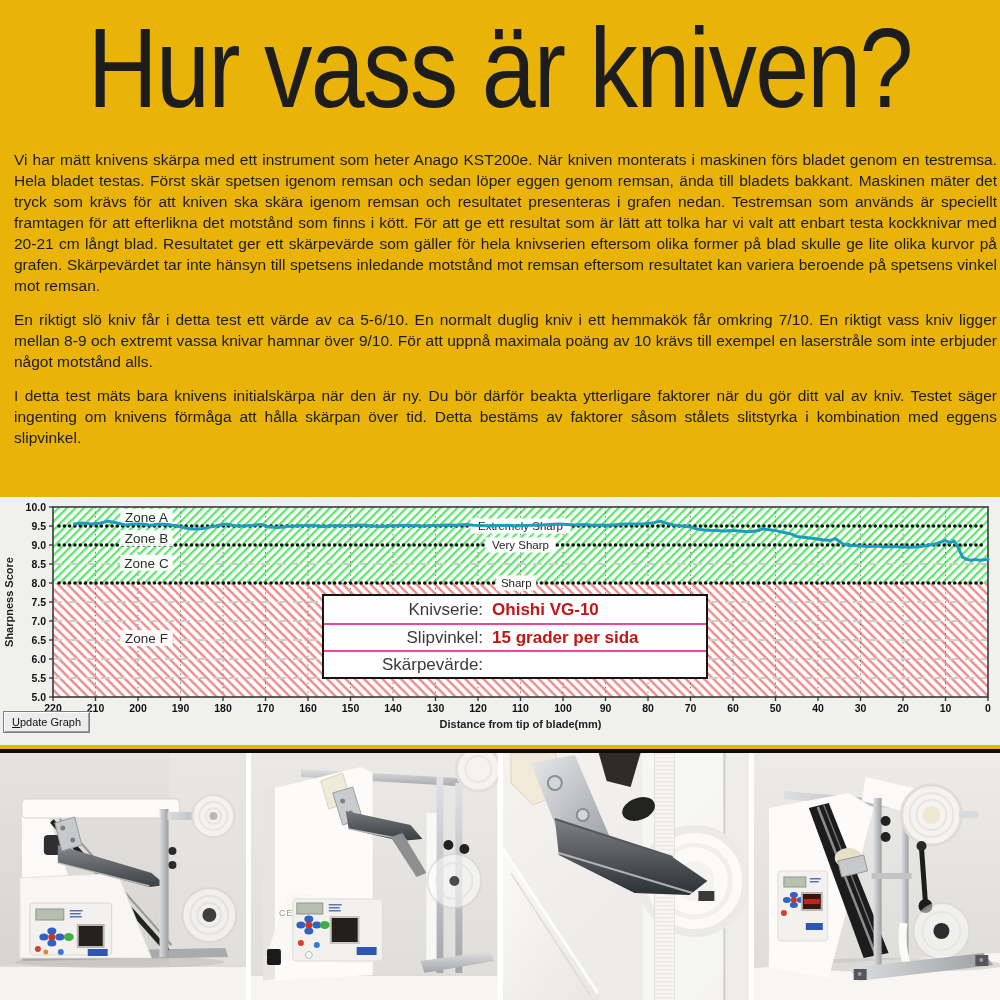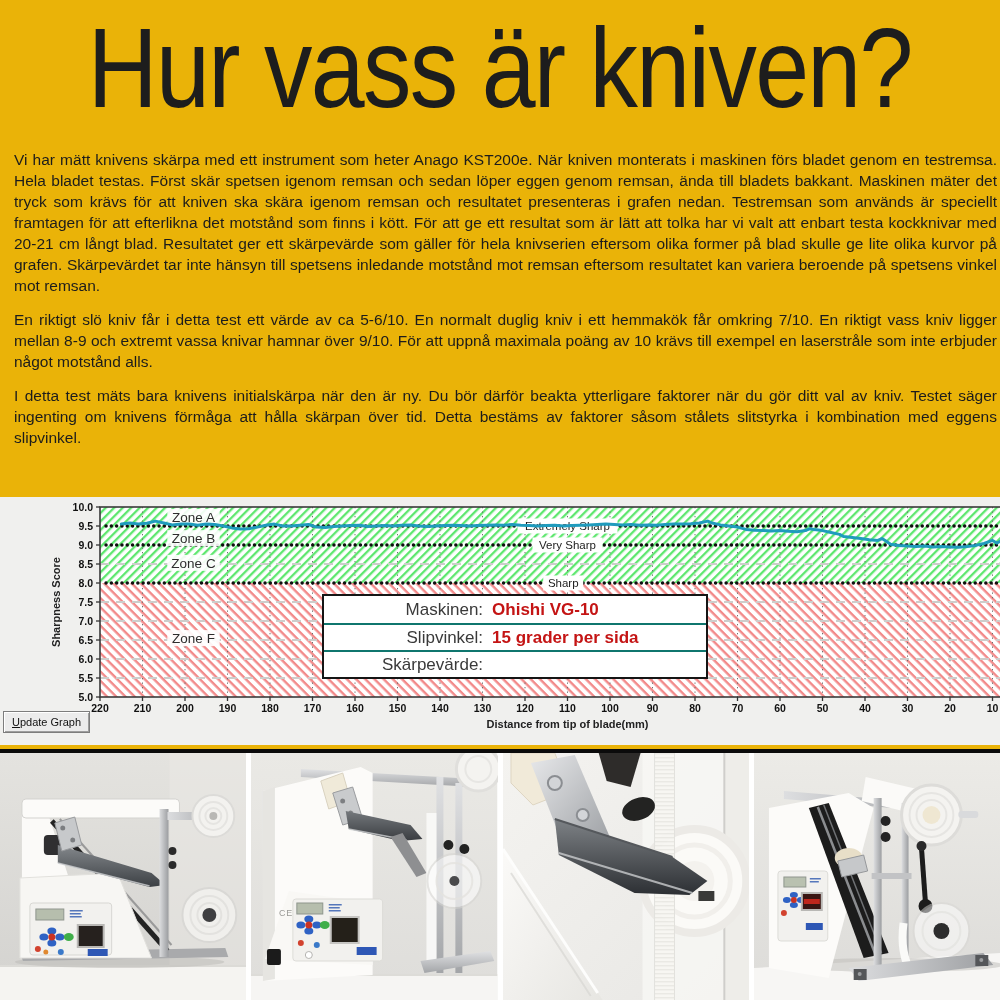--- a/index.html
+++ b/index.html
@@ -19,26 +19,26 @@
   .intro p { margin:0 0 13px 0; }
 
   
   .bracket { position:absolute; top:459px; left:98px; width:895px; height:29px;
              border-bottom:2px solid #151515; }
   .bracket .tick { position:absolute; bottom:0; width:2px; height:9px; background:#151515; }
   .bracket .lbl { position:absolute; top:0; font-size:15px; color:#111; text-align:center; }
 
   
   .chart-panel { position:absolute; top:497px; left:0; width:1000px; height:248px;
-                 background:#f0f0ee;padding-left:47px; }
+                 background:#f0f0ee; }
   .chart-panel svg text { font-family:"Liberation Sans", sans-serif; }
 
   .result-table { position:absolute; left:322px; top:97px; width:386px;
                   border:2px solid #151515; background:#fff; }
-  .rt-row { display:flex; align-items:center; height:27px; border-top:2px solid #0f766e; }
+  .rt-row { display:flex; align-items:center; height:27px; border-top:2px solid #ec4899; }
   .rt-row:first-child { border-top:none; }
   .rt-label { width:44%; text-align:right; font-size:17px; color:#3a3a3a; padding-right:9px; }
   .rt-value { flex:1; font-size:17px; font-weight:700; color:#c41414; }
 
   .update-btn { position:absolute; left:3px; top:214px; height:22px; padding:0 8px;
                 background:#ececec; border:1px solid #7d7d7d;
                 box-shadow:inset 1px 1px 0 #ffffff, inset -1px -1px 0 #9e9e9e;
                 font-size:11px; color:#111; cursor:pointer;
                 font-family:"Liberation Sans", sans-serif; }
   .update-btn span { display:block; }
@@ -194,21 +194,21 @@
         <text x="46" y="184.5" text-anchor="end" font-size="10.5" font-weight="700" fill="#111">5.5</text>
         <line x1="49" y1="200" x2="53" y2="200" stroke="#333" stroke-width="1.3"></line>
         <text x="46" y="203.5" text-anchor="end" font-size="10.5" font-weight="700" fill="#111">5.0</text>
         <text x="520.5" y="231" text-anchor="middle" font-size="11" font-weight="700" fill="#222">Distance from tip of blade(mm)</text>
         <text x="13" y="105" text-anchor="middle" font-size="11" font-weight="700" fill="#222" transform="rotate(-90 13 105)">Sharpness Score</text>
       </svg>
 
     
     <div class="result-table">
       <div class="rt-row">
-        <div class="rt-label">Maskinen:</div>
+        <div class="rt-label">Knivserie:</div>
         <div class="rt-value">Ohishi VG-10</div>
       </div>
       <div class="rt-row">
         <div class="rt-label">Slipvinkel:</div>
         <div class="rt-value">15 grader per sida</div>
       </div>
       <div class="rt-row">
         <div class="rt-label">Skärpevärde:</div>
       </div>
     </div>

